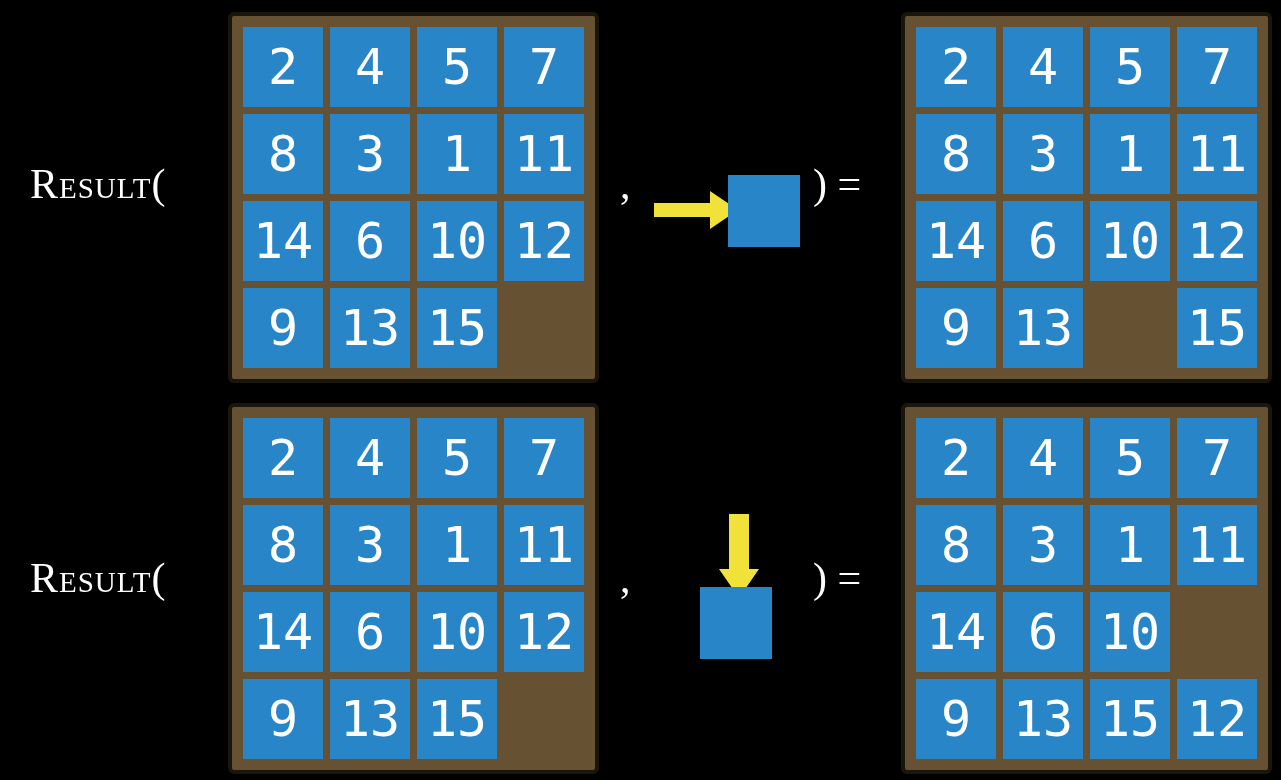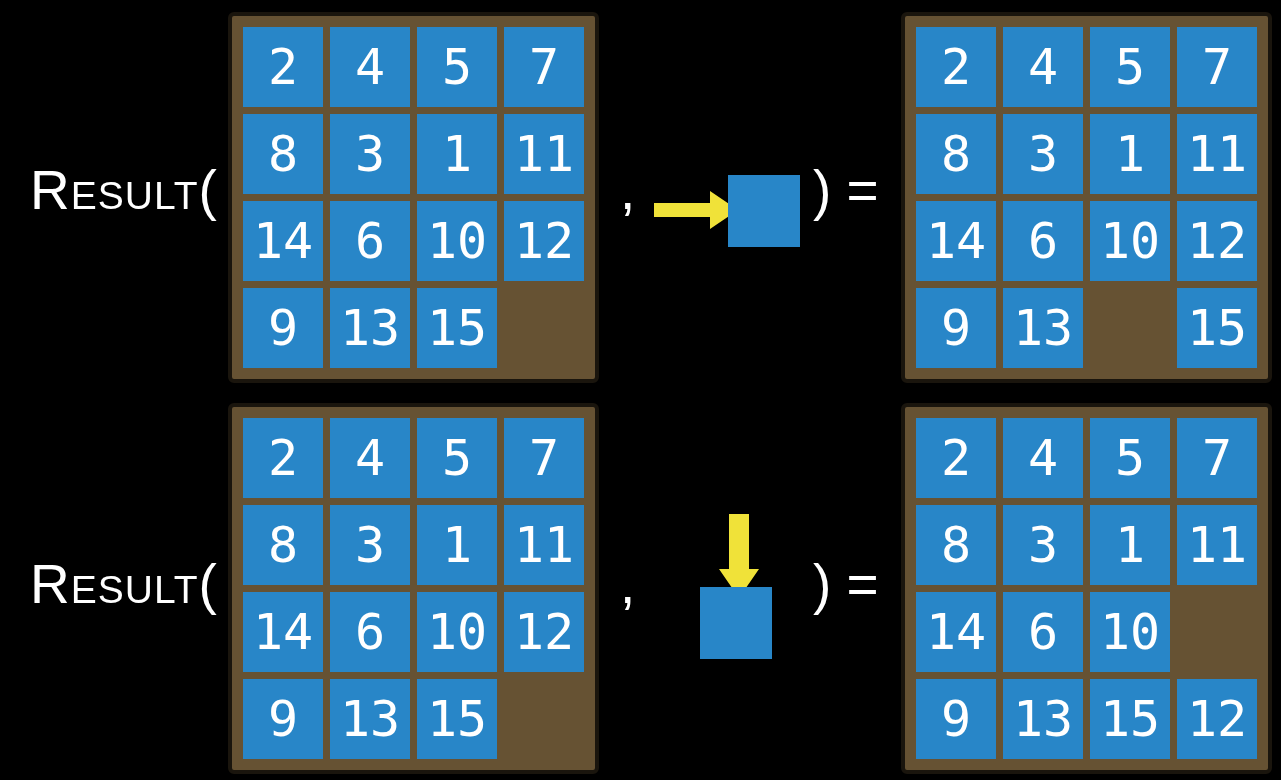--- a/index.html
+++ b/index.html
@@ -2,22 +2,22 @@
 <html><head>
 <meta charset="utf-8">
 <style>
   html, body { margin:0; padding:0; background:#000; }
   .canvas {
     position:relative; width:1281px; height:780px; background:#000000;
     overflow:hidden; font-family:"Liberation Serif", serif;
   }
   
   .fx {
-    position:absolute; color:#ffffff; font-size:55px; line-height:1;
-    white-space:pre; font-family:Liberation Sans, sans-serif;
+    position:absolute; color:#ffffff; font-size:42px; line-height:1;
+    white-space:pre; font-family:Liberation Serif, serif;
   }
   .sc { font-variant:small-caps; letter-spacing:1px; }
   .ex1-label { left:30px;  top:163px; }
   .ex1-comma { left:620px; top:163px; }
   .ex1-close { left:813px; top:163px; }
   .ex2-label { left:30px;  top:557px; }
   .ex2-comma { left:620px; top:557px; }
   .ex2-close { left:813px; top:557px; }
   
   .board {

